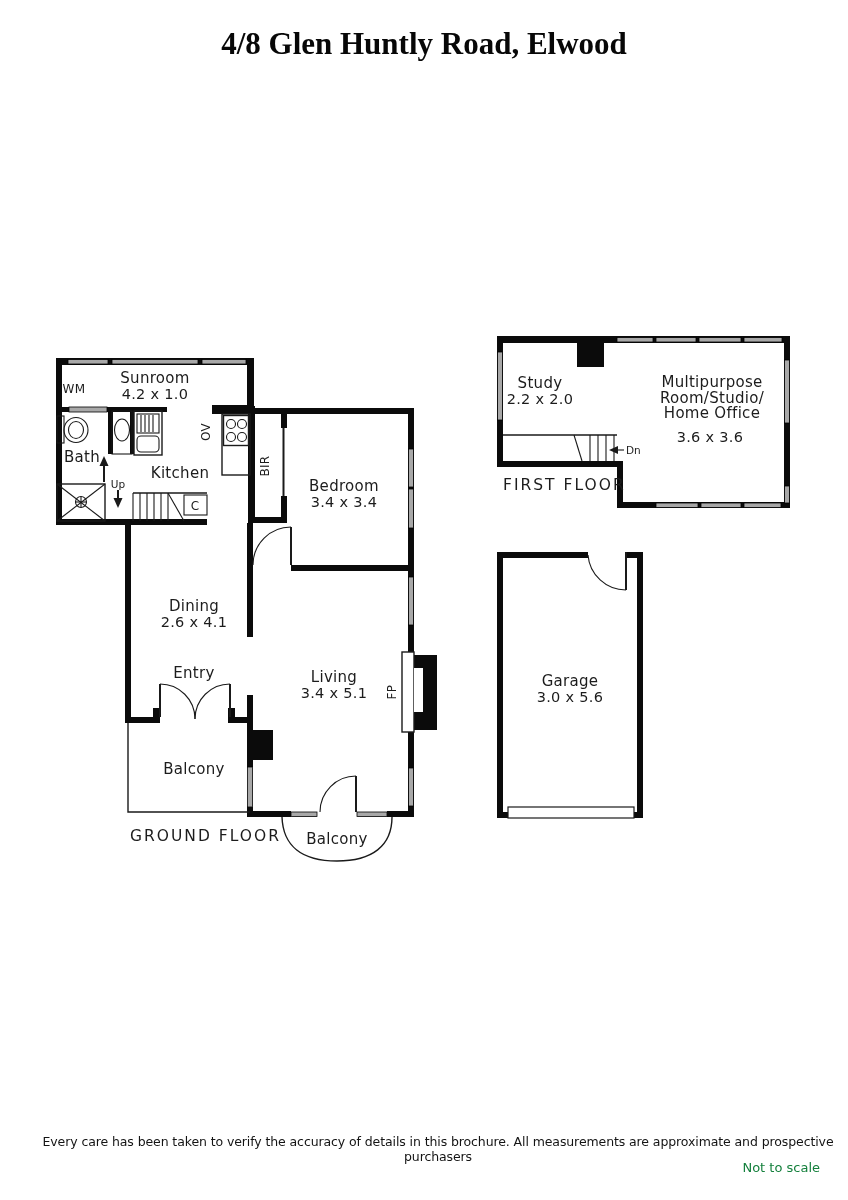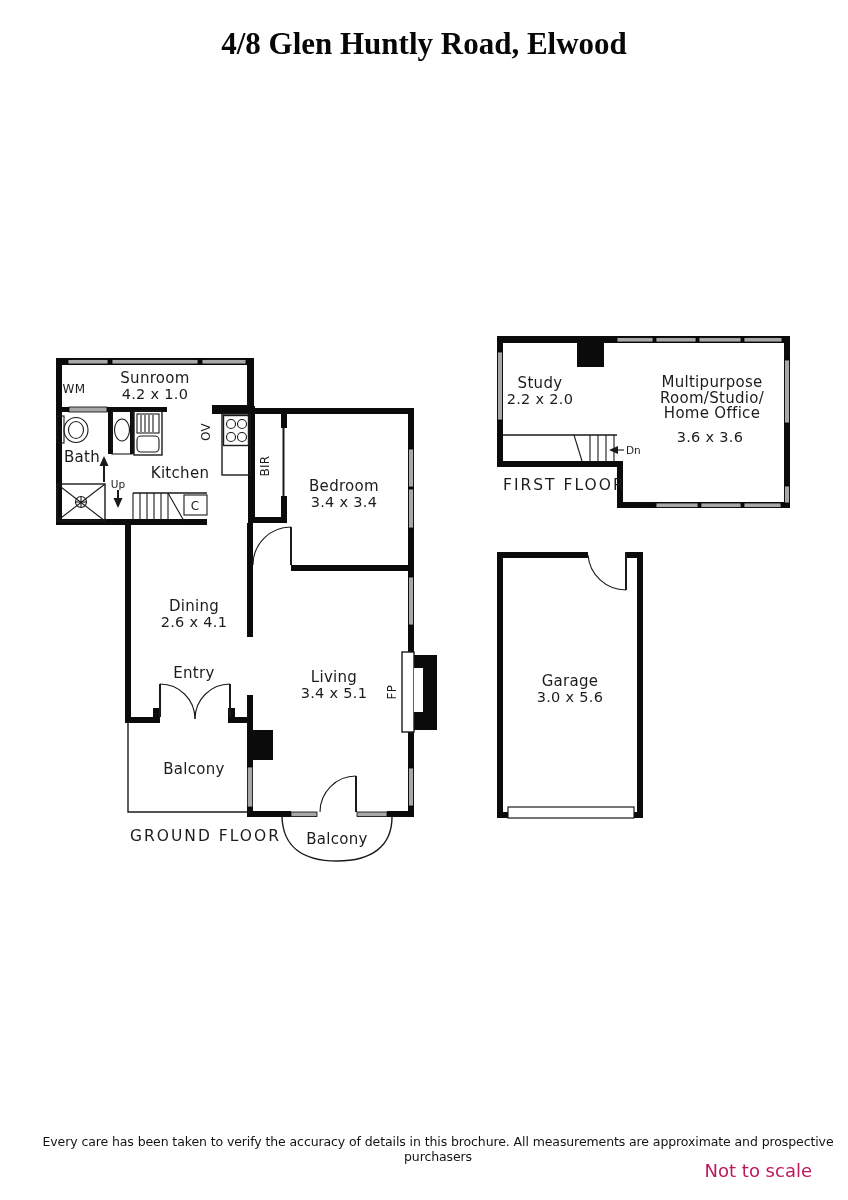--- a/index.html
+++ b/index.html
@@ -20,21 +20,21 @@
   .wall{fill:#0b0b0b;stroke:none;}
   .win{fill:#a8a8a8;stroke:#000;stroke-width:0.8;}
   .thin{fill:none;stroke:#1a1a1a;stroke-width:1.4;}
   .thin2{fill:none;stroke:#1a1a1a;stroke-width:1.1;}
   .leaf{stroke:#1a1a1a;stroke-width:2;}
   .arr{fill:#1a1a1a;}
   .footer{position:absolute;left:0;width:100%;text-align:center;font-size:12.5px;
           color:#141414;letter-spacing:-0.1px;}
   .footer.l1{top:1134px;padding-left:14px;}
   .footer.l2{top:1148px;}
-  .scale-note{position:absolute;top:1160px;right:36px;font-size:18px;color:#be185d;}
+  .scale-note{position:absolute;top:1160px;right:28px;font-size:13px;color:#15803d;}
 </style>
 </head>
 <body>
 
 <div class="page">
 
   <div class="title">4/8 Glen Huntly Road, Elwood</div>
 
   <svg class="plan-svg" width="848" height="1200" viewBox="0 0 848 1200">
 

